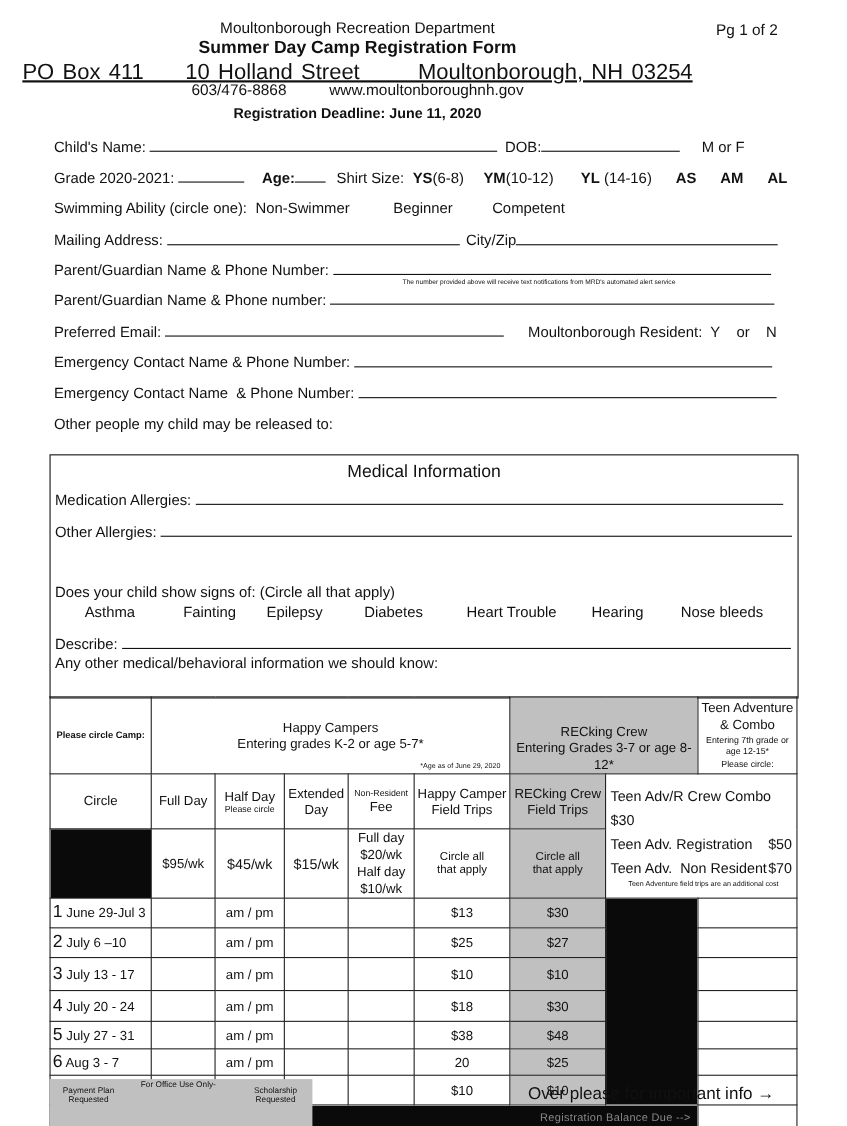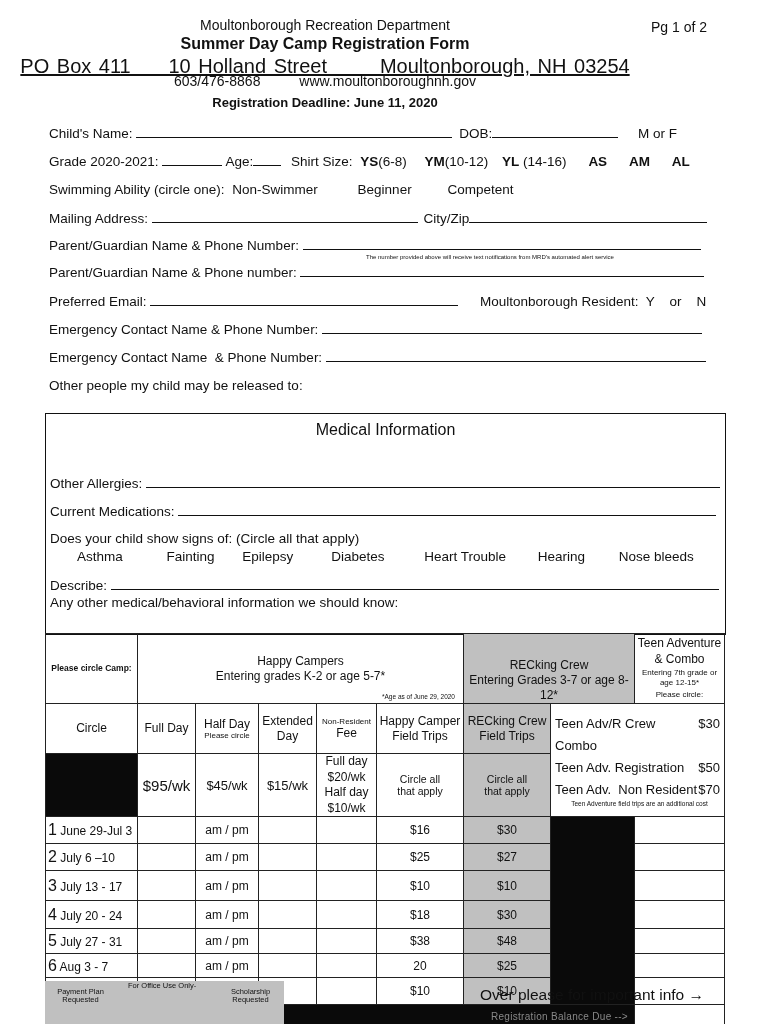--- a/index.html
+++ b/index.html
@@ -44,25 +44,25 @@
 <div class="field" style="top:125px;">
   <span>Child's Name:</span>
   <span class="line" style="width:316px;"></span>
   <span style="margin-left:3px;">DOB:</span><span class="line" style="width:126px;"></span>
   <span style="margin-left:16px;">M or F</span>
 </div>
 
 <div class="field" style="top:153px;">
   <span>Grade 2020-2021:</span>
   <span class="line" style="width:60px;"></span>
-  <span style="margin-left:0;">Age:</span><span class="line" style="width:28px;"></span>
+  <span style="margin-left:12px;font-weight:bold;">Age:</span><span class="line" style="width:28px;"></span>
   <span style="margin-left:6px;">Shirt Size:</span>
   <span style="margin-left:4px;"><span class="bold">YS</span><span>(6-8)</span></span>
   <span style="margin-left:14px;"><span class="bold">YM</span><span>(10-12)</span></span>
-  <span style="margin-left:10px;"><span class="bold">YL</span><span style="white-space:pre;"> (14-16)</span></span>
+  <span style="margin-left:21px;"><span class="bold">YL</span><span style="white-space:pre;"> (14-16)</span></span>
   <span class="bold" style="margin-left:18px;">AS</span>
   <span class="bold" style="margin-left:18px;">AM</span>
   <span class="bold" style="margin-left:18px;">AL</span>
 </div>
 
 <div class="field" style="top:182px;">
   <span>Swimming Ability (circle one):</span>
   <span style="margin-left:4px;">Non-Swimmer</span>
   <span style="margin-left:36px;">Beginner</span>
   <span style="margin-left:32px;">Competent</span>
@@ -100,27 +100,27 @@
   <span style="white-space:pre;">Emergency Contact Name  &amp; Phone Number:</span>
   <span class="line" style="width:380px;"></span>
 </div>
 
 <div class="field" style="top:378px;">
   <span>Other people my child may be released to:</span>
 </div>
 
 <div class="med">
   <div class="med-title">Medical Information</div>
+  <div class="mrow" style="top:32px;">
+    <span>Medication Allergies:</span>
+    <span class="line" style="width:534px;"></span>
+  </div>
   <div class="mrow" style="top:61px;">
     <span>Other Allergies:</span>
     <span class="line" style="width:574px;"></span>
-  </div>
-  <div class="mrow" style="top:89px;">
-    <span>Current Medications:</span>
-    <span class="line" style="width:538px;"></span>
   </div>
   <div class="mrow" style="top:117px;">Does your child show signs of:  (Circle all that apply)</div>
   <div class="mrow" style="top:135px; left:31px;">
     <span>Asthma</span>
     <span style="margin-left:40px;">Fainting</span>
     <span style="margin-left:24px;">Epilepsy</span>
     <span style="margin-left:34px;">Diabetes</span>
     <span style="margin-left:36px;">Heart Trouble</span>
     <span style="margin-left:28px;">Hearing</span>
     <span style="margin-left:30px;text-align:right;">Nose bleeds</span>
@@ -170,55 +170,55 @@
       <div class="sm">Please circle</div>
     </td>
     <td class="hdrcell">Extended Day</td>
     <td class="hdrcell">
       <div class="sm">Non-Resident</div>
       <div>Fee</div>
     </td>
     <td class="hdrcell">Happy Camper Field Trips</td>
     <td class="hdrcell grey">RECking Crew Field Trips</td>
     <td colspan="2" rowspan="2" style="text-align:left; padding-left:4px; line-height:1.7; font-size:13px;">
-      <div style="display:flex; justify-content:center; padding-right:4px;">
+      <div style="display:flex; justify-content:center; padding-right:4px;flex-direction:column;">
             <span>Teen Adv/R Crew Combo</span>
             <span>$30</span>
           </div>
       <div style="display:flex; justify-content:space-between; padding-right:4px;">
             <span>Teen Adv. Registration</span>
             <span>$50</span>
           </div>
       <div style="display:flex; justify-content:space-between; padding-right:4px;">
             <span style="white-space:pre;">Teen Adv.  Non Resident</span>
             <span>$70</span>
           </div>
       <div class="xs" style="text-align:center; line-height:1;">Teen Adventure field trips are an additional cost</div>
     </td>
   </tr>
   <tr style="height:33px;">
     <td class="black"></td>
-    <td style="font-size:15px;">$95/wk</td>
+    <td style="font-size:12px;">$95/wk</td>
     <td style="font-size:13px;">$45/wk</td>
     <td style="font-size:13px;">$15/wk</td>
     <td class="xs" style="line-height:1.3;">
       <div>Full day $20/wk</div>
       <div>Half day $10/wk</div>
     </td>
     <td style="font-size:10.5px; line-height:1.2; padding:0 18px;">Circle all that apply</td>
     <td class="grey" style="font-size:10.5px; line-height:1.2; padding:0 18px;">Circle all that apply</td>
   </tr>
 
   <tr style="height:27px;">
     <td class="sess"><span class="num">1</span> <span>June 29-Jul 3</span></td>
     <td></td>
     <td>am / pm</td>
     <td></td>
     <td></td>
-    <td>$16</td>
+    <td>$13</td>
     <td class="grey">$30</td>
     <td class="black" rowspan="7"></td>
     <td></td>
   </tr>
   <tr style="height:27px;">
     <td class="sess"><span class="num">2</span> <span>July 6 –10</span></td>
     <td></td>
     <td>am / pm</td>
     <td></td>
     <td></td>

